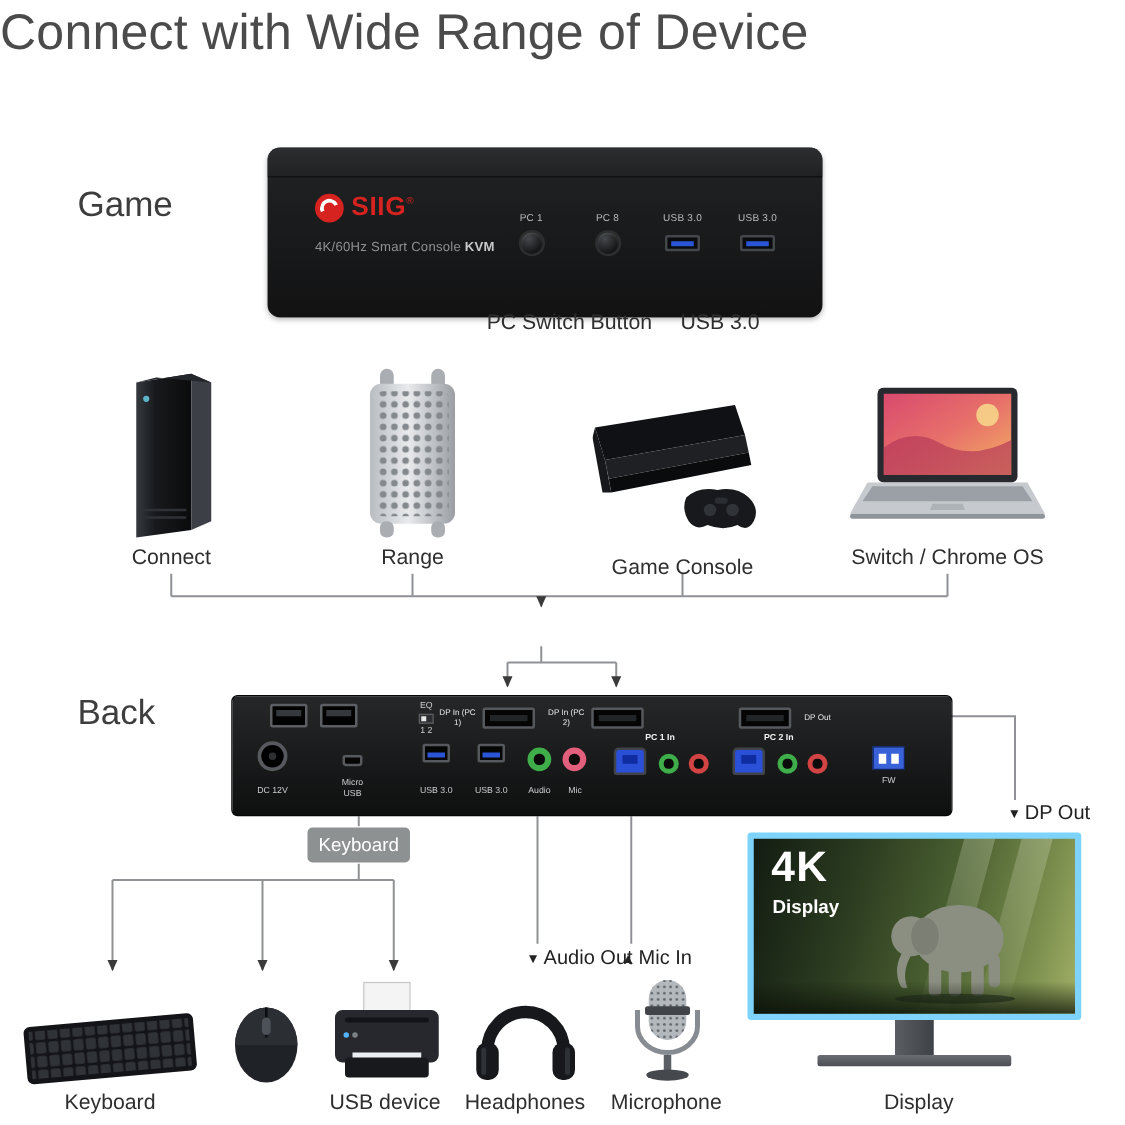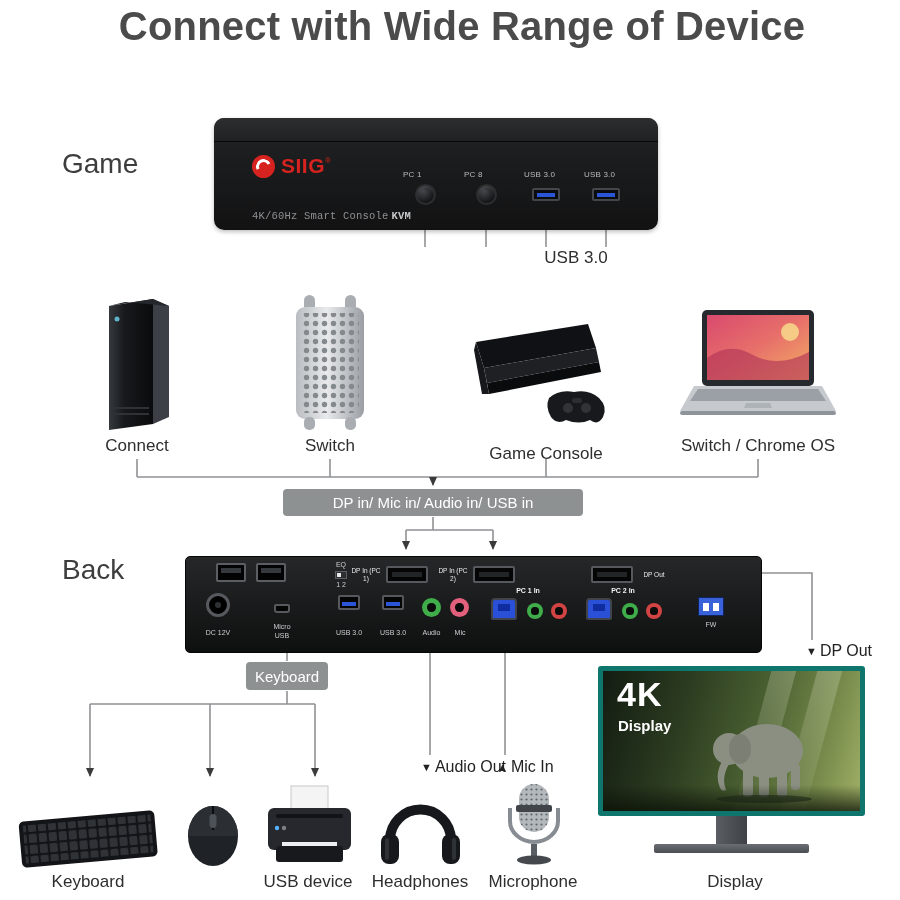--- a/index.html
+++ b/index.html
@@ -1,42 +1,42 @@
 <!DOCTYPE html>
 <html><head>
 <meta charset="utf-8">
 <style>
   * { box-sizing: border-box; margin: 0; padding: 0; }
   body { background: #fff; font-family: "Liberation Sans", sans-serif; }
   #canvas { position: relative; width: 900px; height: 900px; background: #fff; overflow: hidden; }
-  .title { position: absolute; top: 4px; left: 0; width: 100%; text-align: center; font-size: 40px; font-weight: 700; color: #4b4b4b; letter-spacing: .2px; padding-left: 24px; }
+  .title { position: absolute; top: 4px; left: 0; width: 100%; text-align: left; font-size: 40px; font-weight: 400; color: #4b4b4b; letter-spacing: .2px; }
   .seclbl { position: absolute; font-size: 28px; color: #3d3d3d; }
   .devlbl { position: absolute; font-size: 17px; color: #2e2e2e; text-align: center; }
   .callout { position: absolute; font-size: 17px; color: #2e2e2e; text-align: center; }
   .badge { position: absolute; background: #8e9192; color: #fff; border-radius: 4px; display: flex; align-items: center; justify-content: center; font-size: 15px; }
   .arrowtxt { position: absolute; font-size: 16px; color: #222; display: flex; align-items: center; gap: 3px; }
   .arrowtxt .tri { font-size: 11px; color: #222; }
   .dev { position: absolute; }
   #wires { position: absolute; left: 0; top: 0; }
 
   
-  .kvm-front { position: absolute; left: 214px; top: 118px; width: 444px; height: 112px;
+  .kvm-front { position: absolute; left: 214px; top: 118px; width: 444px; height: 136px;
     background: linear-gradient(#232425 0%, #1b1c1d 40%, #121213 100%); border-radius: 10px;
     box-shadow: 0 2px 4px rgba(0,0,0,.25); }
   .kvm-front .lid { position: absolute; left: 0; top: 0; right: 0; height: 24px;
     background: linear-gradient(#2d2e2f, #202122); border-bottom: 1px solid #070708; border-radius: 10px 10px 0 0; }
   .logo { position: absolute; left: 38px; top: 36px; display: flex; align-items: center; }
   .siig-circle { width: 23px; height: 23px; border-radius: 50%; background: #d6231f; position: relative; display: inline-block; }
   .siig-circle::after { content: ""; position: absolute; inset: 4px; border: 3px solid transparent;
     border-top-color: #fff; border-left-color: #fff; border-radius: 50%; transform: rotate(20deg); }
   .siig-text { color: #d6231f; font-weight: bold; font-size: 21px; margin-left: 6px; letter-spacing: .5px; }
   .siig-reg { color: #d6231f; font-size: 8px; align-self: flex-start; margin-top: 2px; }
-  .model { position: absolute; left: 38px; top: 92px; font-size: 10.5px; color: #8e9093; letter-spacing: .2px; font-family: Liberation Mono, monospace; }
+  .model { position: absolute; left: 38px; top: 74px; font-size: 10.5px; color: #8e9093; letter-spacing: .2px; }
   .model .model-bold { color: #c6c8ca; font-weight: bold; margin-left: 3px; }
-  .fgroup { position: absolute; top: 52px; width: 44px; }
+  .fgroup { position: absolute; top: 52px; width: 44px; text-align: center; }
   .flabel { font-size: 8px; color: #b9bbbd; letter-spacing: .2px; }
   .btn-circle { width: 17px; height: 17px; margin: 7px auto 0; border-radius: 50%;
     background: radial-gradient(circle at 35% 30%, #45484c, #141617 70%);
     box-shadow: 0 0 0 2px #2c2e30, inset 0 1px 2px rgba(255,255,255,.15); }
   .usbf { width: 28px; height: 13px; margin: 9px auto 0; background: #0a0b0c; border: 2px solid #43474b; border-radius: 2px; position: relative; }
   .usbf::after { content: ""; position: absolute; left: 3px; right: 3px; bottom: 2px; height: 4px; background: #2a55d6; }
 
   
   .kvm-back { position: absolute; left: 185px; top: 556px; width: 577px; height: 97px;
     background: linear-gradient(#262728, #0e0f0f); border-radius: 5px; border: 1px solid #060606; }
@@ -59,21 +59,21 @@
   .jack.green { background: #3fae4a; }
   .jack.pink { background: #e2607c; }
   .jack.red { background: #d24444; }
   .usbb { position: absolute; width: 26px; height: 22px; background: #2a50d8; border: 2px solid #40444a; border-radius: 4px 4px 2px 2px; }
   .usbb::after { content: ""; position: absolute; left: 5px; right: 5px; top: 4px; height: 7px; background: #0f2da0; }
   .dip { position: absolute; width: 26px; height: 19px; background: #3a62d8; border: 1px solid #10235f; }
   .dip::after { content: ""; position: absolute; left: 4px; top: 5px; width: 6px; height: 8px; background: #fff; box-shadow: 10px 0 0 #fff; }
 
   
   .monitor { position: absolute; left: 598px; top: 666px; width: 267px; height: 190px; }
-  .mon-bezel { position: absolute; left: 0; top: 0; width: 267px; height: 150px; background: #0f766e; border-radius: 3px; padding: 5px; }
+  .mon-bezel { position: absolute; left: 0; top: 0; width: 267px; height: 150px; background: #7dd3fc; border-radius: 3px; padding: 5px; }
   .mon-screen { position: relative; width: 100%; height: 100%; overflow: hidden;
     background: linear-gradient(105deg, #131c12 0%, #2b3b20 30%, #4c6232 60%, #7c8f4e 85%, #a2b167 100%); }
   .beam { position: absolute; width: 24px; height: 200px; top: -30px;
     background: linear-gradient(rgba(255,255,235,.25), rgba(255,255,235,0)); transform: rotate(15deg); }
   .mon-ground { position: absolute; left: 0; right: 0; bottom: 0; height: 26px;
     background: linear-gradient(rgba(12,18,8,0), rgba(10,15,6,.75)); }
   .mon-4k { position: absolute; left: 14px; top: 4px; color: #fff; font-size: 34px; font-weight: 800; letter-spacing: 1px; }
   .mon-disp { position: absolute; left: 15px; top: 46px; color: #fff; font-size: 15px; font-weight: bold; }
   .mon-neck { position: absolute; left: 118px; top: 150px; width: 31px; height: 30px; background: linear-gradient(90deg, #5a5e63, #3e4247); }
   .mon-base { position: absolute; left: 56px; top: 178px; width: 155px; height: 9px; background: linear-gradient(#6a6e73, #4b4f54); border-radius: 2px; }
@@ -144,20 +144,21 @@
     <div class="fgroup" style="left:310px">
       <div class="flabel">USB 3.0</div>
       <div class="usbf"></div>
     </div>
     <div class="fgroup" style="left:370px">
       <div class="flabel">USB 3.0</div>
       <div class="usbf"></div>
     </div>
   </div>
 
+  <div class="callout" style="left:368px;top:248px;width:175px">PC Switch Button</div>
   <div class="callout" style="left:531px;top:248px;width:90px">USB 3.0</div>
 
   <svg class="dev" style="left:95px;top:297px" width="85" height="135" viewBox="0 0 85 135">
     <defs>
       <linearGradient id="wtg" x1="0" y1="0" x2="1" y2="0">
         <stop offset="0" stop-color="#35393e"></stop>
         <stop offset="0.35" stop-color="#17191c"></stop>
         <stop offset="1" stop-color="#0a0b0c"></stop>
       </linearGradient>
     </defs>
@@ -213,25 +214,24 @@
     <rect x="35" y="5" width="102" height="65" fill="url(#lsc)"></rect>
     <path d="M35,48 q22,-16 44,-4 q26,15 58,-2 v28 h-102 z" fill="#b23557" opacity="0.65"></path>
     <circle cx="118" cy="22" r="9" fill="#f7d98b" opacity="0.85"></circle>
     <polygon points="22,76 150,76 164,101 8,101" fill="#c6cace"></polygon>
     <polygon points="26,79 146,79 154,91 18,91" fill="#9aa0a5"></polygon>
     <polygon points="74,93 98,93 100,98 72,98" fill="#aeb3b8"></polygon>
     <rect x="8" y="101" width="156" height="4" rx="2" fill="#8f949a"></rect>
   </svg>
 
   <div class="devlbl" style="left:87px;top:436px;width:100px">Connect</div>
-  <div class="devlbl" style="left:280px;top:436px;width:100px">Switch</div>
+  <div class="devlbl" style="left:280px;top:436px;width:100px">Range</div>
   <div class="devlbl" style="left:486px;top:444px;width:120px">Game Console</div>
   <div class="devlbl" style="left:678px;top:436px;width:160px">Switch / Chrome OS</div>
 
-  <div class="badge" style="left:283px;top:489px;width:300px;height:27px">DP in/ Mic in/ Audio in/ USB in</div>
 
   <div class="seclbl" style="left:62px;top:554px">Back</div>
 
   <div class="kvm-back">
     <div class="usba" style="left:30px;top:6px"></div>
     <div class="usba" style="left:70px;top:6px"></div>
     <div class="dcport" style="left:20px;top:36px"></div>
     <div class="plbl" style="left:6px;top:72px;width:52px">DC 12V</div>
     <div class="microusb" style="left:88px;top:47px"></div>
     <div class="plbl" style="left:82px;top:66px;width:28px">Micro USB</div>

